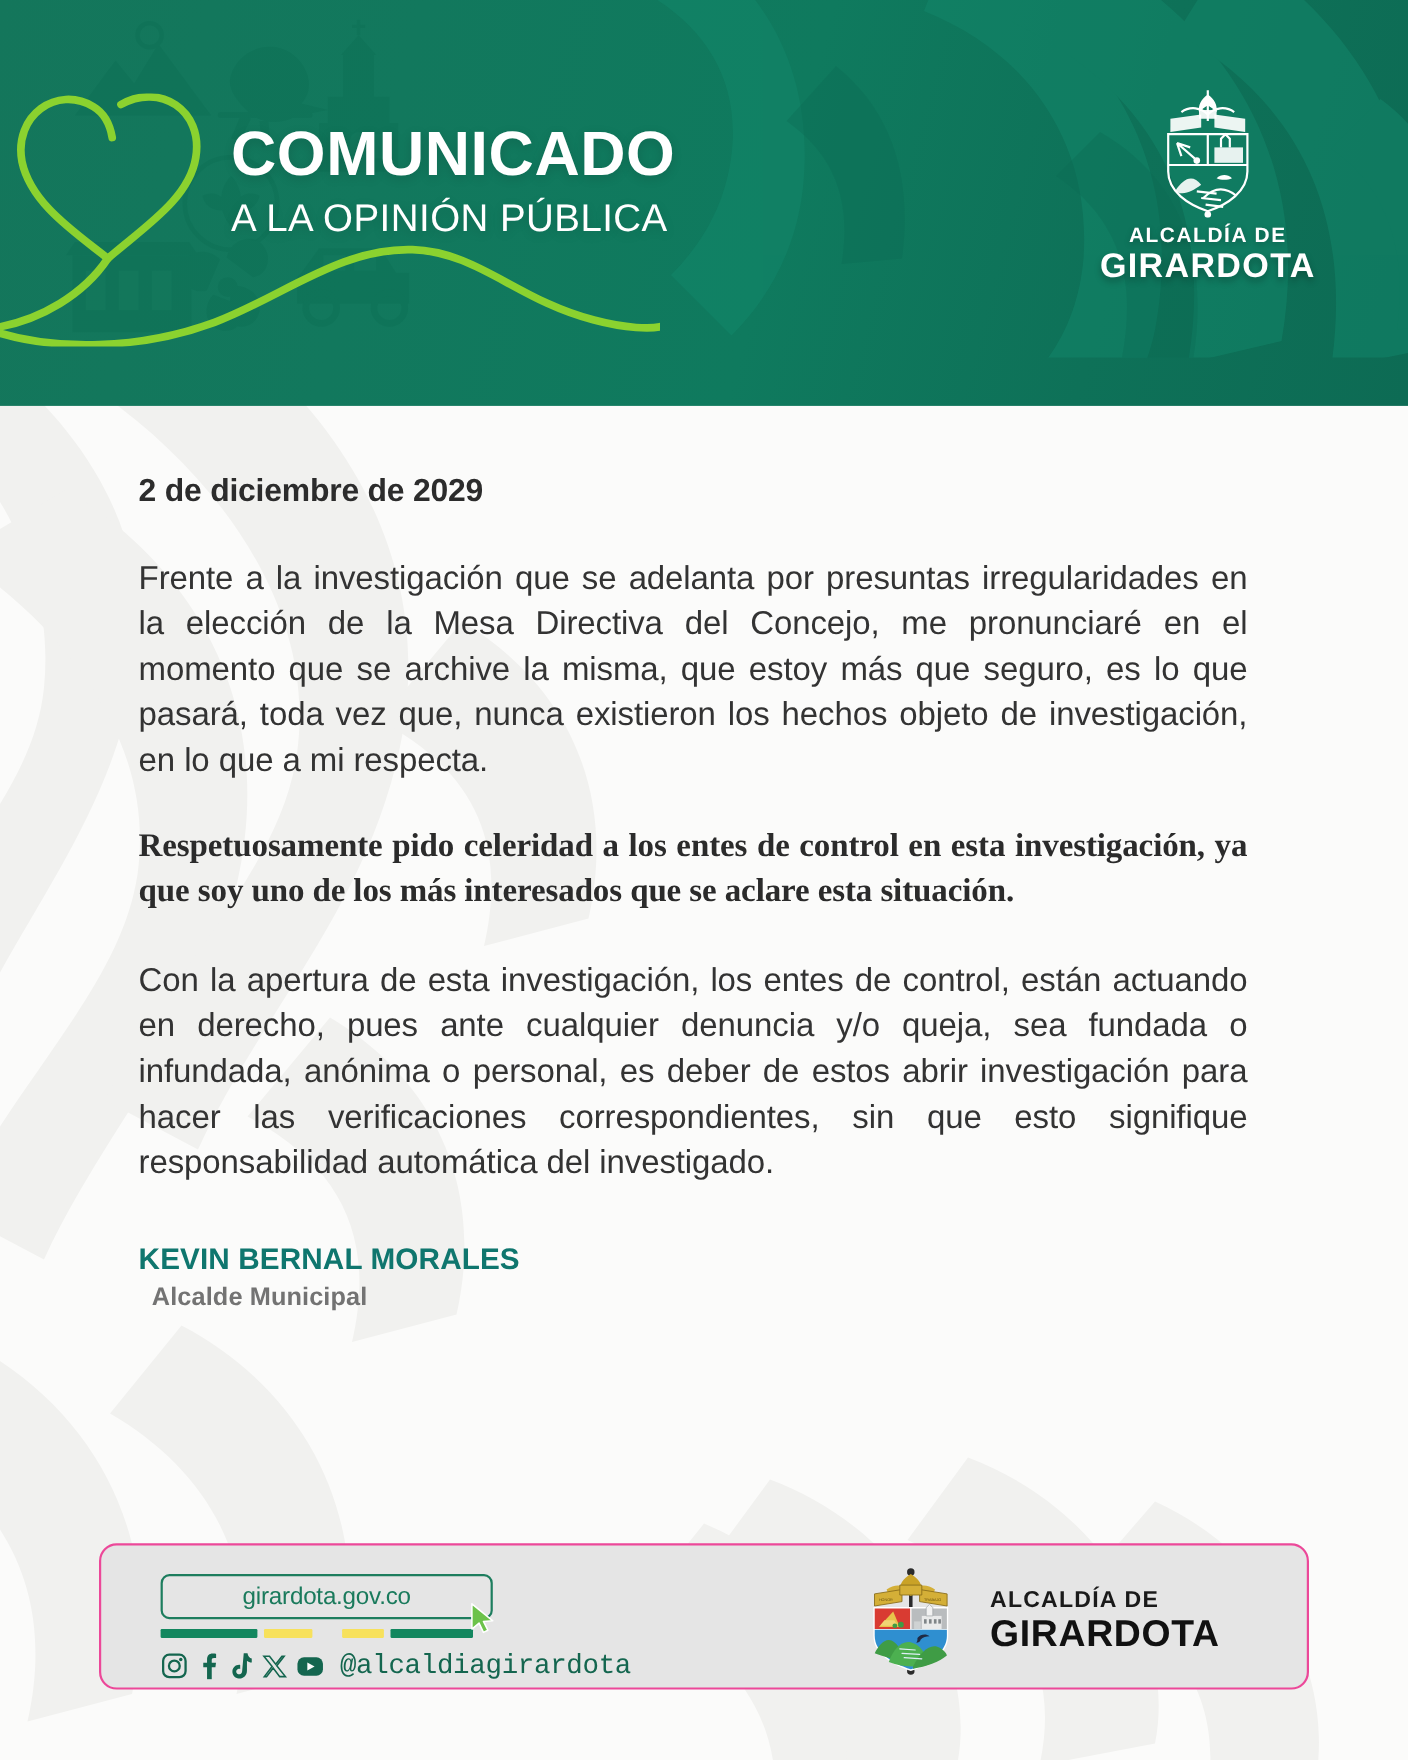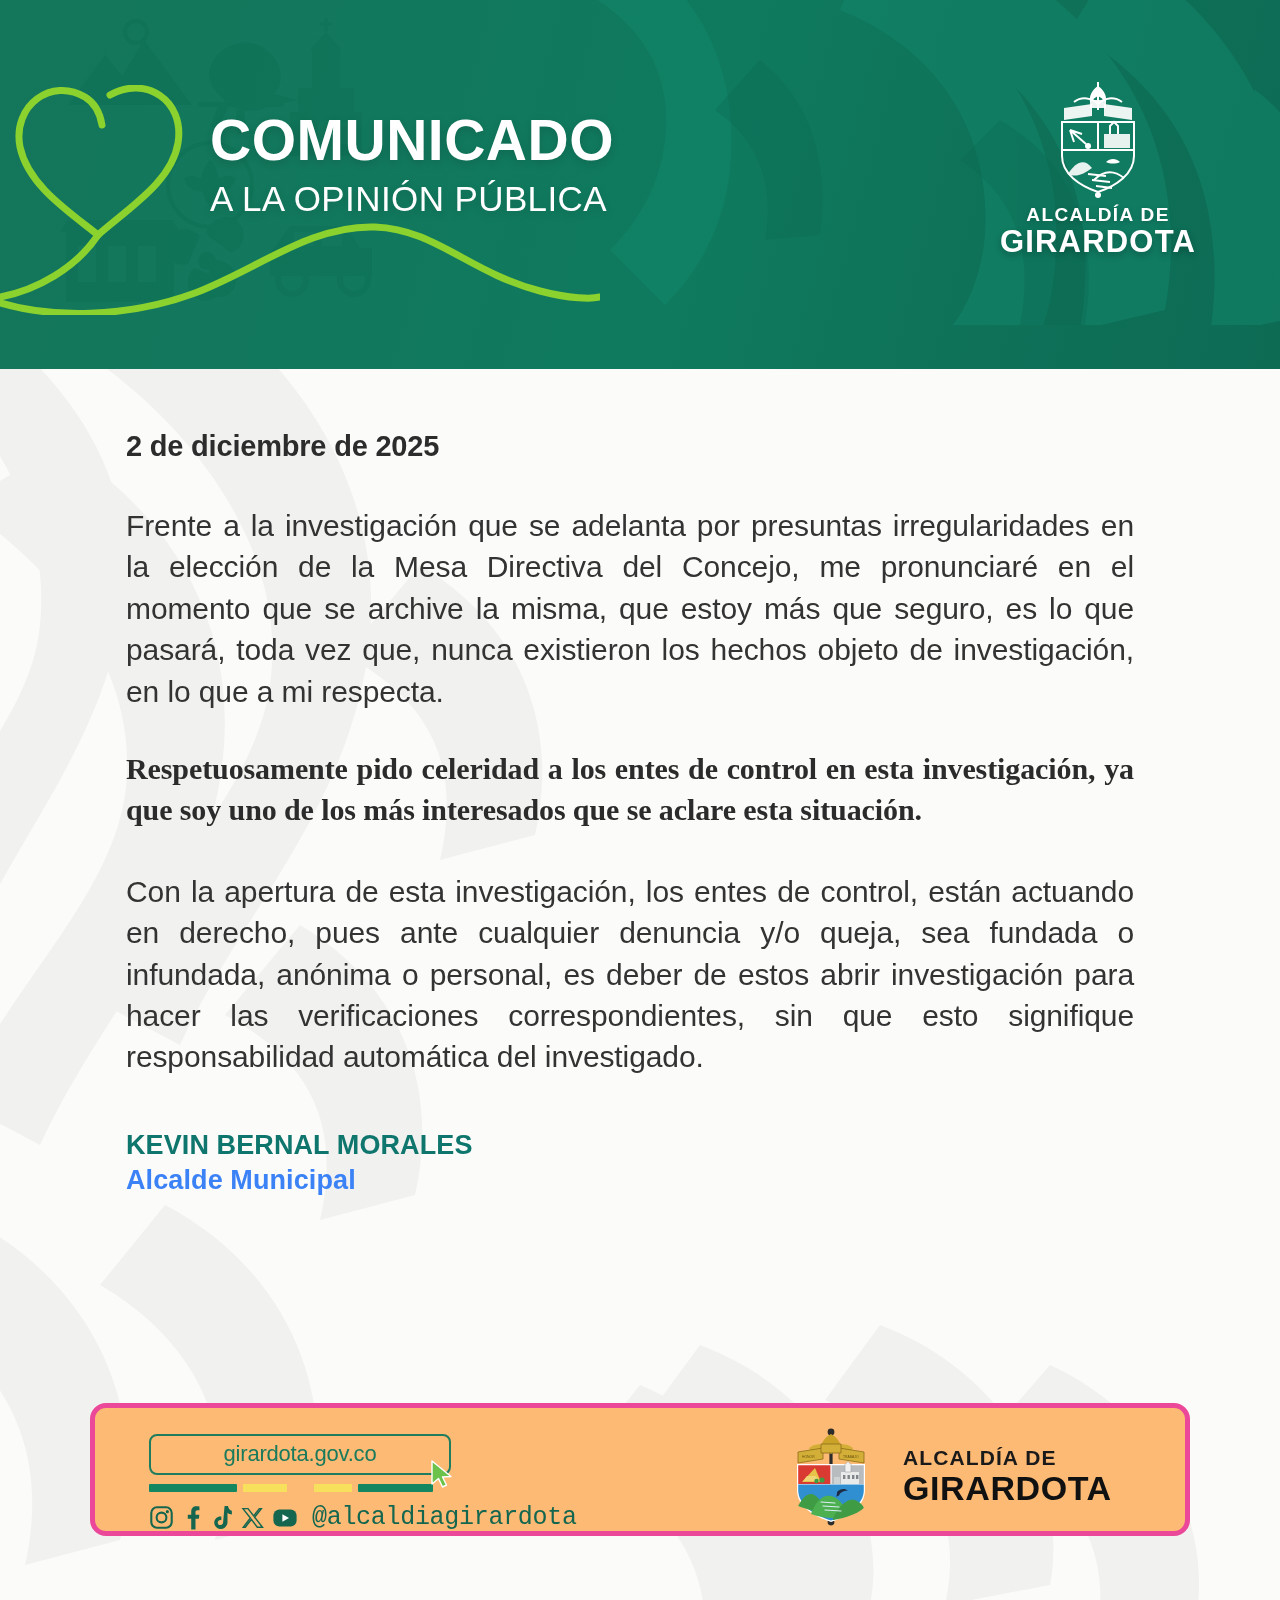--- a/index.html
+++ b/index.html
@@ -140,34 +140,34 @@
     margin-top: 52px;
   }
   .sig-name {
     font-size: 27px;
     font-weight: 700;
     color: #0f766e;
     letter-spacing: 0.1px;
     margin: 0;
   }
   .sig-role {
-    font-size: 27px;
-    font-weight: 700;
-    color: #3b82f6;
+    font-size: 23px;
+    font-weight: 700;
+    color: #737373;
     letter-spacing: 0.1px;
-    margin: 4px 0 0 0;
+    margin: 4px 0 0 12px;
   }
 
   
   .footer-card {
     position: absolute;
     left: 90px; top: 1403px;
     width: 1100px; height: 133px;
-    background: #fdba74;
-    border: 5px solid #ec4899;
+    background: #e5e5e5;
+    border: 2px solid #ec4899;
     border-radius: 16px;
     z-index: 3;
     box-sizing: border-box;
   }
   .footer-left {
     position: absolute;
     left: 54px; top: 26px;
   }
   .url-pill {
     position: relative;
@@ -379,21 +379,21 @@
           <path d="M44 96 L 62 98 M48 102 L 66 104 M52 108 L 68 110"></path>
           <circle cx="54" cy="117" r="3" fill="#ffffff" stroke="none"></circle>
         </g>
       </svg>
       <div class="brand-line1">ALCALDÍA DE</div>
       <div class="brand-line2">GIRARDOTA</div>
     </div>
   </div>
 
   <div class="content">
-    <p class="doc-date">2 de diciembre de 2025</p>
+    <p class="doc-date">2 de diciembre de 2029</p>
 
     <p class="para">Frente a la investigación que se adelanta por presuntas irregularidades en la elección de la Mesa Directiva del Concejo, me pronunciaré en el momento que se archive la misma, que estoy más que seguro, es lo que pasará, toda vez que, nunca existieron los hechos objeto de investigación, en lo que a mi respecta.</p>
 
     <p class="para bold">Respetuosamente pido celeridad a los entes de control en esta investigación, ya que soy uno de los más interesados que se aclare esta situación.</p>
 
     <p class="para">Con la apertura de esta investigación, los entes de control, están actuando en derecho, pues ante cualquier denuncia y/o queja, sea fundada o infundada, anónima o personal, es deber de estos abrir investigación para hacer las verificaciones correspondientes, sin que esto signifique responsabilidad  automática del investigado.</p>
 
     <div class="signature">
       <p class="sig-name">KEVIN BERNAL MORALES</p>
       <p class="sig-role">Alcalde Municipal</p>

